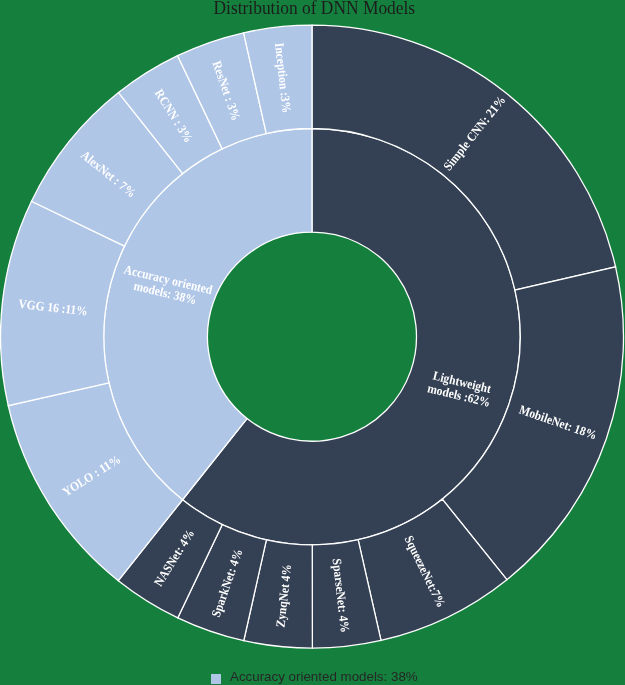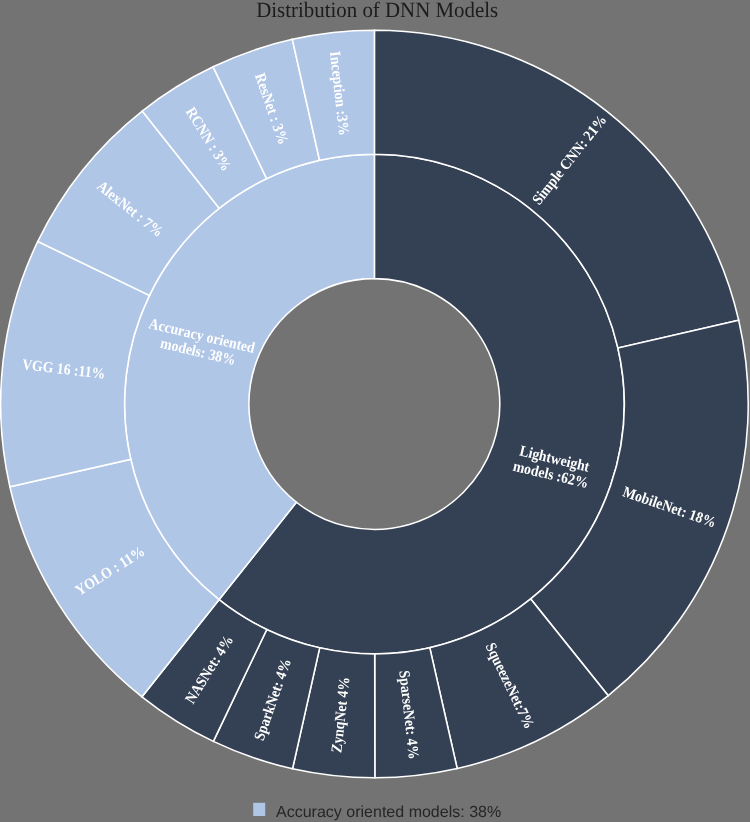--- a/index.html
+++ b/index.html
@@ -1,26 +1,26 @@
 <!DOCTYPE html>
 <html><head>
 <meta charset="utf-8">
 <style>
   html,body{margin:0;padding:0;}
   body{width:625px;height:685px;background:#ffffff;overflow:hidden;
        font-family:"Liberation Serif", serif;}
-  #page{position:relative;width:625px;height:685px;background:#737373;}
+  #page{position:relative;width:625px;height:685px;background:#15803d;}
   #title{position:absolute;left:2px;top:-1.7px;width:625px;text-align:center;
          font-family:"Liberation Serif", serif;font-size:18.2px;color:#1c1c1c;}
   #title span{display:inline-block;transform:scaleX(0.957);transform-origin:50% 50%;}
   #chart{position:absolute;left:0;top:0;}
   #legend{position:absolute;left:2px;top:669px;width:625px;
           display:flex;justify-content:center;align-items:center;
           font-family:"Liberation Sans", sans-serif;font-size:13.35px;color:#262626;}
-  .lg{display:flex;align-items:flex-start;}
+  .lg{display:flex;align-items:flex-end;}
   .lg+.lg{margin-left:13.9px;}
   .sw{width:10px;height:10.5px;display:inline-block;margin-right:8.7px;}
 </style>
 </head>
 <body>
 
 <div id="page">
   <div id="title"><span>Distribution of DNN Models</span></div>
   <svg id="chart" width="625" height="685">
       <g>

